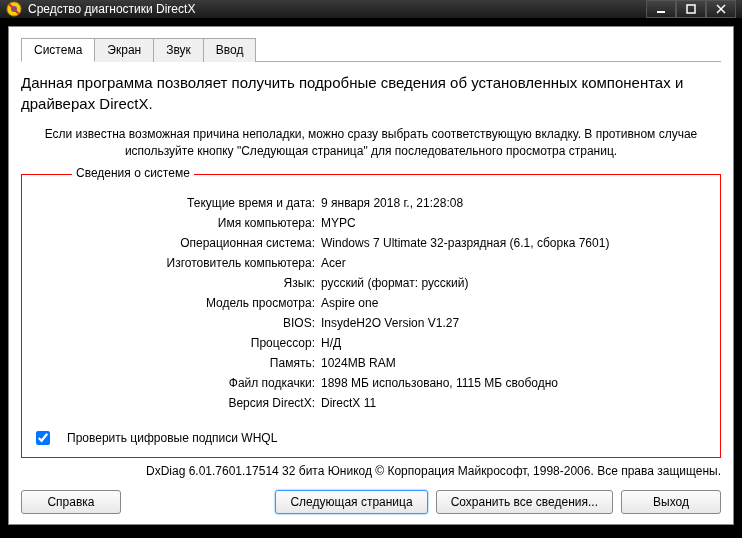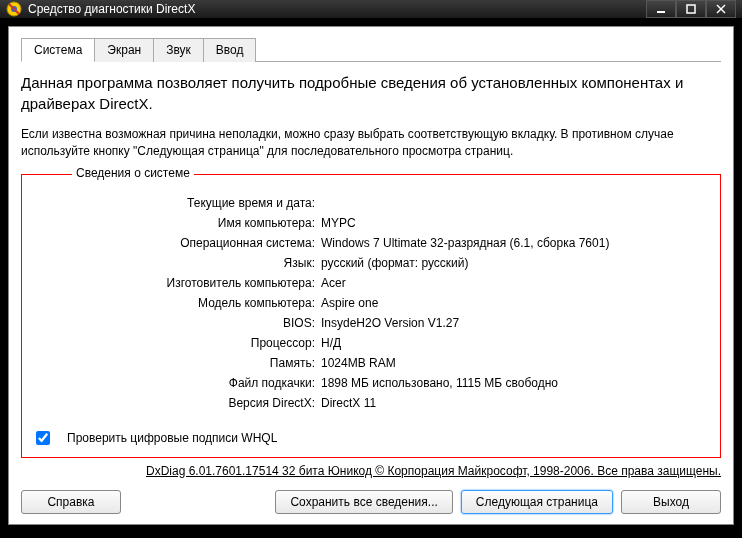--- a/index.html
+++ b/index.html
@@ -14,34 +14,34 @@
 .titlebar-btn.close { background: linear-gradient(to bottom, #444, #222); }
 
 .content-outer { flex: 1; background: #000; padding: 8px; }
 .content { background: #fff; height: 100%; padding: 10px 12px; display: flex; flex-direction: column; border: 1px solid #888; }
 
 .tabs { display: flex; border-bottom: 1px solid #aaa; margin-bottom: 10px; }
 .tab { padding: 4px 12px; border: 1px solid #aaa; border-bottom: none; background: #f0f0f0; margin-right: -1px; font-size: 12px; cursor: pointer; position: relative; top: 1px; }
 .tab.active { background: #fff; border-bottom: 1px solid #fff; z-index: 1; }
 
 .intro { font-size: 15px; color: #000; margin-bottom: 12px; line-height: 1.4; }
-.intro2 { font-size: 12px; color: #000; margin-bottom: 14px; line-height: 1.4; }
+.intro2 { font-size: 12px; color: #000; margin-bottom: 14px; line-height: 1.4; text-align: center; }
 
 .fieldset { border: 1px solid #ff0000; padding: 8px 14px 12px 14px; position: relative; flex: 1; }
 .legend { position: absolute; top: -9px; left: 10px; background: #fff; padding: 0 4px; font-size: 12px; color: #000; margin-left: 40px; }
 
 .info-rows { margin-top: 10px; }
 .info-row { display: flex; line-height: 20px; font-size: 12px; }
 .info-label { width: 285px; text-align: right; padding-right: 6px; }
 .info-value { flex: 1; text-align: left; }
 
 .check-row { margin-top: 18px; display: flex; align-items: center; gap: 17px; font-size: 12px; }
 .check-row input { width: 14px; height: 14px; }
 
-.footer-line { font-size: 12px; text-align: right; margin-top: 6px; margin-bottom: 8px; color: #000; text-decoration: underline; }
+.footer-line { font-size: 12px; text-align: right; margin-top: 6px; margin-bottom: 8px; color: #000; }
 
 .buttons { display: flex; justify-content: space-between; padding-top: 4px; }
 .buttons-left, .buttons-right { display: flex; gap: 8px; }
 .btn { min-width: 100px; height: 24px; border: 1px solid #888; background: linear-gradient(to bottom, #fdfdfd, #e8e8e8); font-size: 12px; cursor: pointer; padding: 0 14px; border-radius: 3px; }
 .btn.default { border: 1px solid #3399ff; box-shadow: 0 0 2px #3399ff; }
 </style>
 </head>
 <body>
 
 <div class="window">
@@ -86,39 +86,40 @@
 
       <div class="intro">Данная программа позволяет получить подробные сведения об установленных компонентах и драйверах DirectX.</div>
       <div class="intro2">Если известна возможная причина неполадки, можно сразу выбрать соответствующую вкладку. В противном случае используйте кнопку "Следующая страница" для последовательного просмотра страниц.</div>
 
       <div class="fieldset">
         <div class="legend">Сведения о системе</div>
 
         <div class="info-rows">
           <div class="info-row">
             <div class="info-label">Текущие время и дата:</div>
+            <div class="info-value">9 января 2018 г., 21:28:08</div>
           </div>
           <div class="info-row">
             <div class="info-label">Имя компьютера:</div>
             <div class="info-value">MYPC</div>
           </div>
           <div class="info-row">
             <div class="info-label">Операционная система:</div>
             <div class="info-value">Windows 7 Ultimate 32-разрядная (6.1, сборка 7601)</div>
           </div>
           <div class="info-row">
+            <div class="info-label">Изготовитель компьютера:</div>
+            <div class="info-value">Acer</div>
+          </div>
+          <div class="info-row">
             <div class="info-label">Язык:</div>
             <div class="info-value">русский (формат: русский)</div>
           </div>
           <div class="info-row">
-            <div class="info-label">Изготовитель компьютера:</div>
-            <div class="info-value">Acer</div>
-          </div>
-          <div class="info-row">
-            <div class="info-label">Модель компьютера:</div>
+            <div class="info-label">Модель просмотра:</div>
             <div class="info-value">Aspire one</div>
           </div>
           <div class="info-row">
             <div class="info-label">BIOS:</div>
             <div class="info-value">InsydeH2O Version V1.27</div>
           </div>
           <div class="info-row">
             <div class="info-label">Процессор:</div>
             <div class="info-value">Н/Д</div>
           </div>
@@ -142,21 +143,21 @@
         </div>
       </div>
 
       <div class="footer-line">DxDiag 6.01.7601.17514 32 бита Юникод  © Корпорация Майкрософт, 1998-2006.  Все права защищены.</div>
 
       <div class="buttons">
         <div class="buttons-left">
           <button class="btn">Справка</button>
         </div>
         <div class="buttons-right">
+          <button class="btn default">Следующая страница</button>
           <button class="btn">Сохранить все сведения...</button>
-          <button class="btn default">Следующая страница</button>
           <button class="btn">Выход</button>
         </div>
       </div>
 
     </div>
   </div>
 </div>
 
 </body></html>

